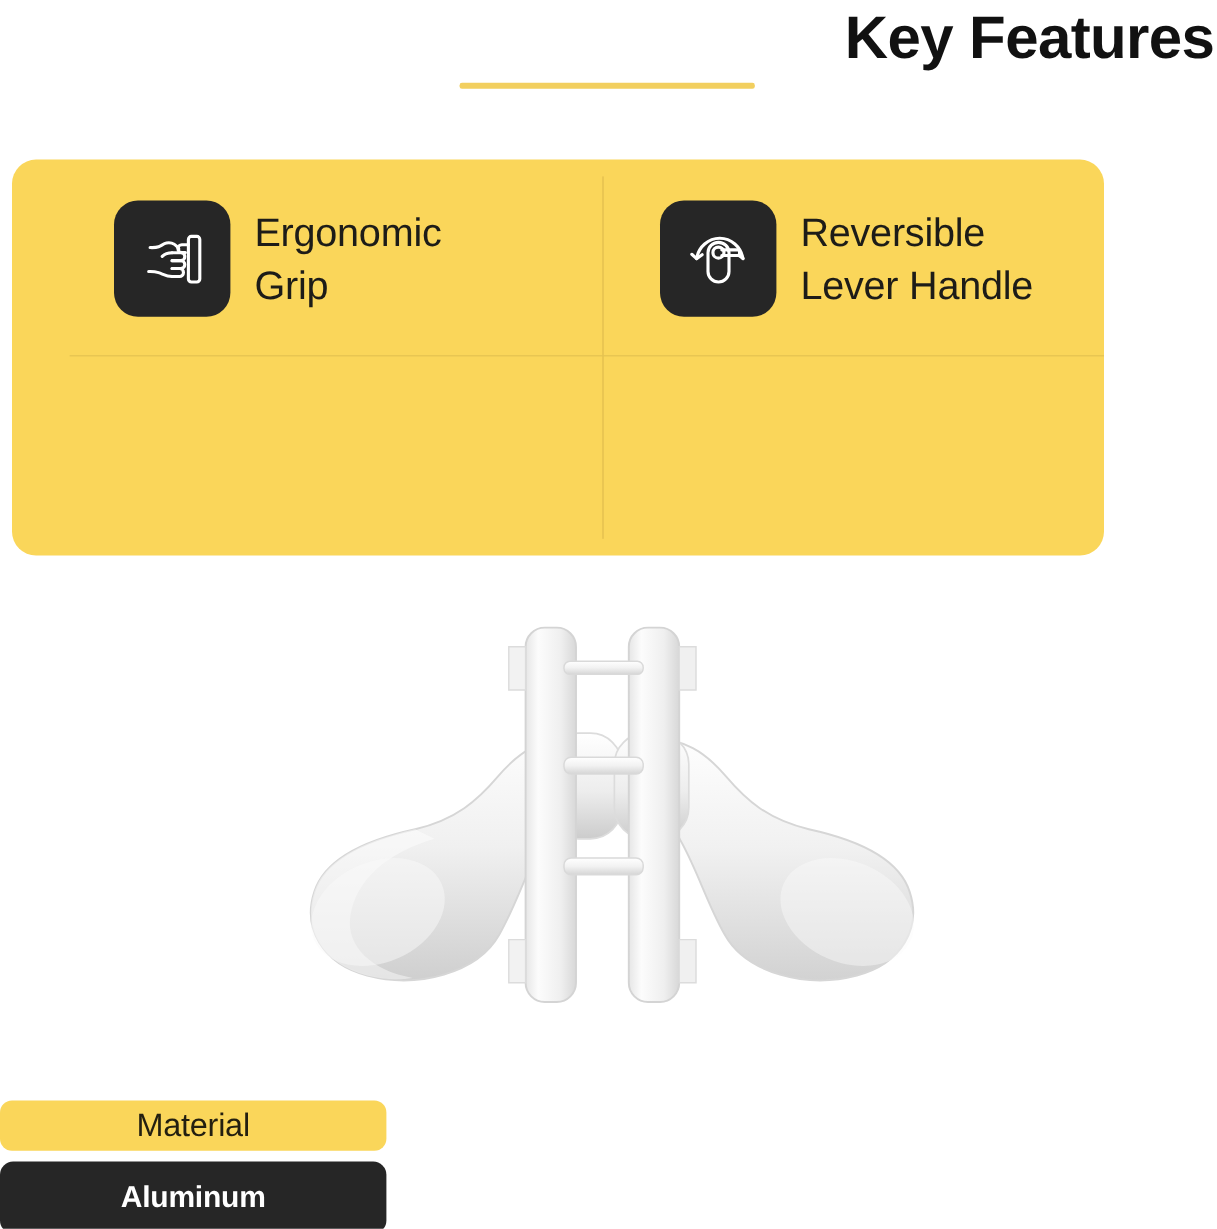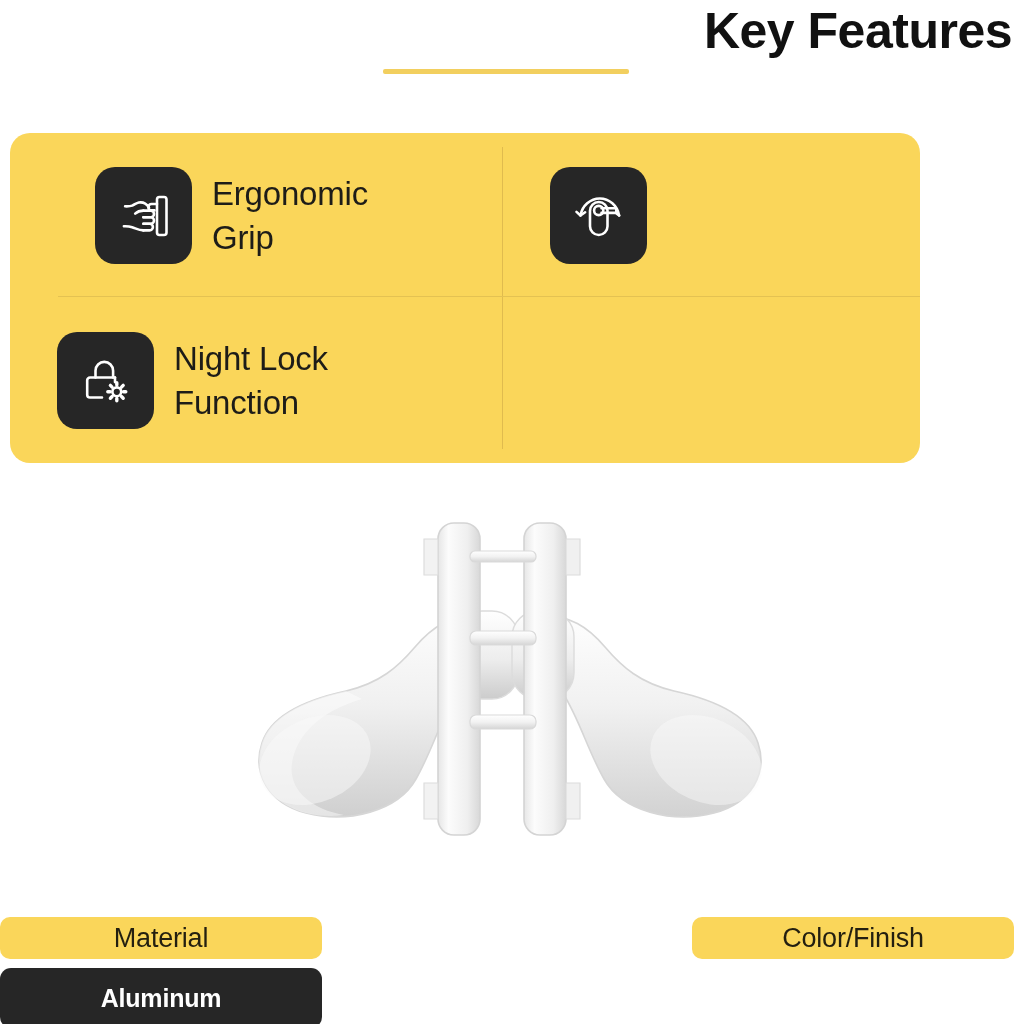--- a/index.html
+++ b/index.html
@@ -194,36 +194,24 @@
     <div class="icon-tile">
       <svg width="62" height="62" viewBox="0 0 62 62" fill="none" stroke="#ffffff" stroke-width="2.6" stroke-linecap="round" stroke-linejoin="round">
         <rect x="22" y="17" width="17.5" height="33" rx="8.7"></rect>
         <circle cx="30.7" cy="25.5" r="4.6"></circle>
         <path d="M33.5 23.2 h13.2 a1.6 1.6 0 0 1 1.6 1.6 v1.5 a1.6 1.6 0 0 1 -1.6 1.6 h-13.2"></path>
         <path d="M12.5 30.5 c1.6 -9.8 9.9 -17 19.3 -17 c9.4 0 17.7 7.2 19.3 17"></path>
         <path d="M12.5 30.5 l4.6 -3.2 M12.5 30.5 l-4 -3.6"></path>
         <path d="M51.2 30.5 l-3.4 -2.6"></path>
       </svg>
     </div>
+    <div class="feature-label">Reversible
+Lever Handle</div>
   </div>
 
-  <div class="feature-cell col-right">
-    <div class="icon-tile">
-      <svg width="62" height="62" viewBox="0 0 62 62" fill="none" stroke="#ffffff" stroke-width="2.6" stroke-linecap="round" stroke-linejoin="round">
-        <path d="M20.5 27.5 v-6.8 a8.8 8.8 0 0 1 17.6 0 v6.8"></path>
-        <path d="M40 27.5 h-25 a2.8 2.8 0 0 0 -2.8 2.8 v14.4 a2.8 2.8 0 0 0 2.8 2.8 h12"></path>
-        <path d="M40 27.5 v4.6"></path>
-        <circle cx="41.8" cy="41.8" r="4.4"></circle>
-        <path d="M41.8 32.8 v2.3 M41.8 48.5 v2.3 M32.8 41.8 h2.3 M48.5 41.8 h2.3
-                 M35.4 35.4 l1.7 1.7 M46.5 46.5 l1.7 1.7 M35.4 48.2 l1.7 -1.7 M46.5 37.1 l1.7 -1.7" stroke-width="3.4"></path>
-      </svg>
-    </div>
-    <div class="feature-label">Night Lock
-Function</div>
-  </div>
 </div>
 
 <div class="product-area">
   <svg class="product-svg" width="740" height="340" viewBox="0 0 740 340">
     <defs>
       <linearGradient id="gLeverL" x1="0" y1="0" x2="0" y2="1">
         <stop offset="0%" stop-color="#fdfdfd"></stop>
         <stop offset="45%" stop-color="#f0f0f0"></stop>
         <stop offset="100%" stop-color="#cfcfcf"></stop>
       </linearGradient>
@@ -294,14 +282,13 @@
     <rect x="340" y="16" width="44" height="296" fill="#ffffff" opacity="0.0"></rect>
   </svg>
 </div>
 
 <div class="spec-group left">
   <div class="spec-title">Material</div>
   <div class="spec-value">Aluminum</div>
 </div>
 
 <div class="spec-group right">
-  <div class="spec-title">Color/Finish</div>
 </div>
 
 </body></html>

